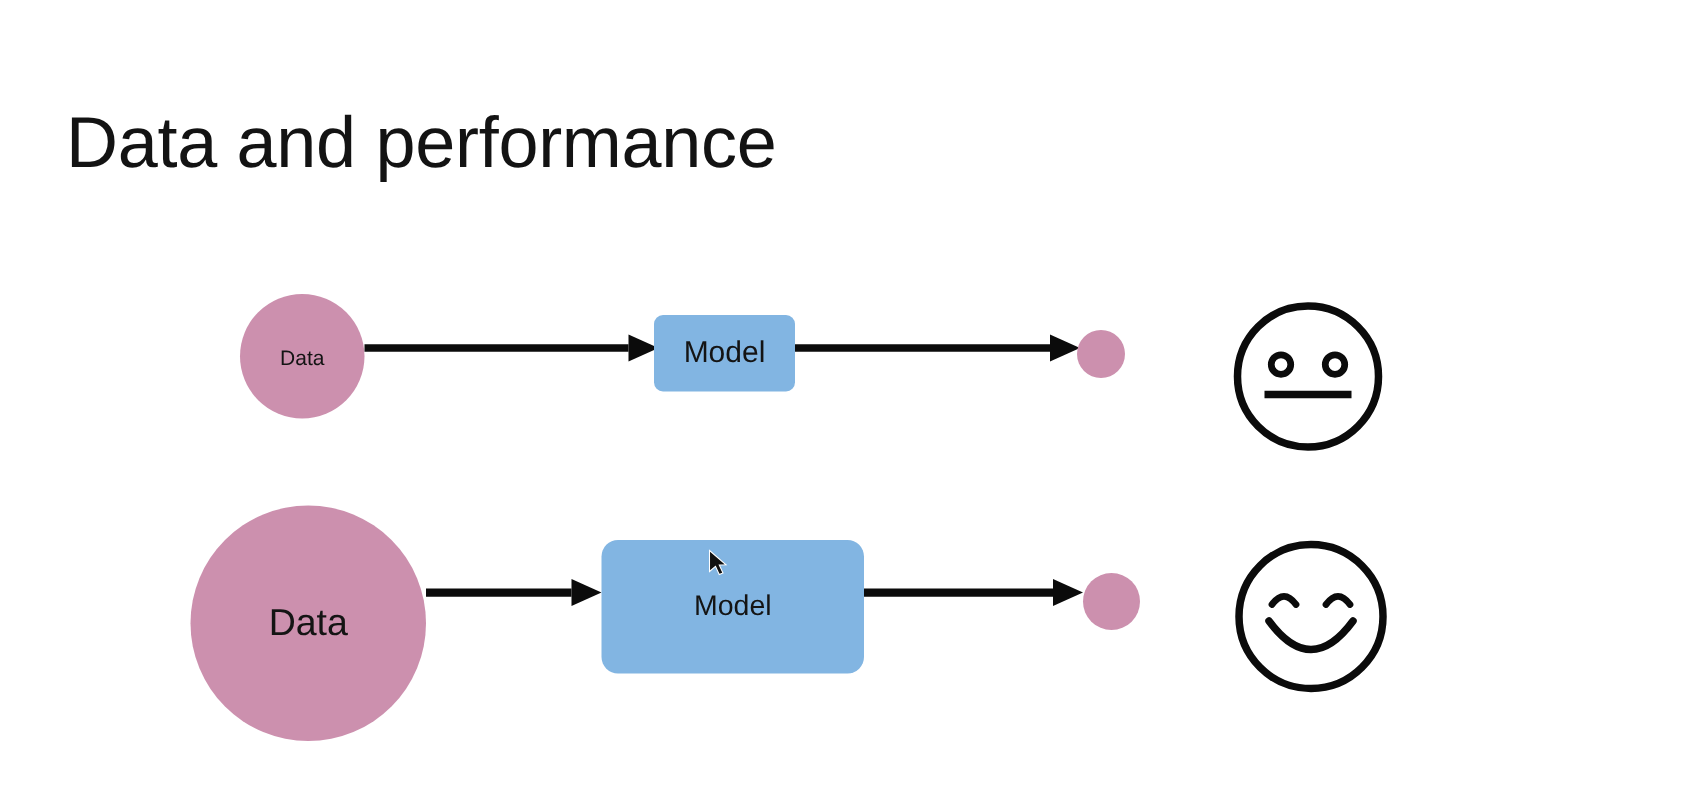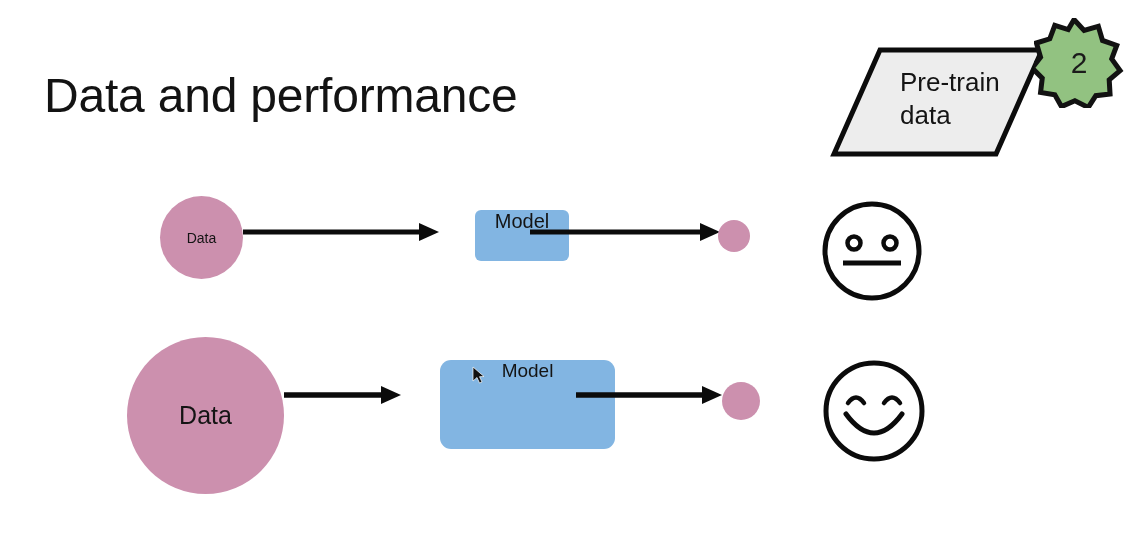--- a/index.html
+++ b/index.html
@@ -88,23 +88,23 @@
     font-size: 14px;
   }
   #data-circle-large {
     left: 127px; top: 337px; width: 157px; height: 157px;
     font-size: 25px;
   }
   .model-box {
     position: absolute;
     background: #82b5e2;
     display: flex;
+    align-items: center;
     justify-content: center;
     color: #141414;
-    margin-left: 39px;
   }
   #model-box-small {
     left: 436px; top: 210px; width: 94px; height: 51px;
     border-radius: 6px;
     font-size: 20px;
   }
   #model-box-large {
     left: 401px; top: 360px; width: 175px; height: 89px;
     border-radius: 11px;
     font-size: 19px;
@@ -136,37 +136,20 @@
     height: 18px;
   }
 </style>
 </head>
 <body>
 
 <div id="slide">
 
   <div id="slide-title">Data and performance</div>
 
-  <div id="pretrain-group">
-
-    <svg id="pretrain-shape" viewBox="0 0 220 116">
-      <polygon points="52,6 214,6 168,110 6,110" fill="#ededed" stroke="#0c0c0c" stroke-width="5" stroke-linejoin="miter"></polygon>
-    </svg>
-
-    <div id="pretrain-label">
-      <div>Pre-train</div>
-      <div>data</div>
-    </div>
-
-    <svg id="pretrain-star" viewBox="0 0 100 100">
-      <polygon points="50,4 62,17 79,12 84,29 101,35 95,51 105,65 92,76 93,93 76,95 67,109 51,101 35,108 27,94 10,91 12,74 0,62 10,49 5,32 21,27 27,11 43,16" transform="translate(-2,-2) scale(0.93)" fill="#92c281" stroke="#121212" stroke-width="6" stroke-linejoin="miter"></polygon>
-    </svg>
-
-    <div id="pretrain-badge-num">2</div>
-  </div>
 
   <div id="row-small" class="pipeline-row">
 
     <div id="data-circle-small" class="data-circle">
       <span>Data</span>
     </div>
 
     <svg id="arrow-1" class="arrow-svg" width="196" height="20" viewBox="0 0 196 20">
       <line x1="0" y1="10" x2="176" y2="10" stroke="#0b0b0b" stroke-width="5"></line>
       <polygon points="176,1 196,10 176,19" fill="#0b0b0b"></polygon>

